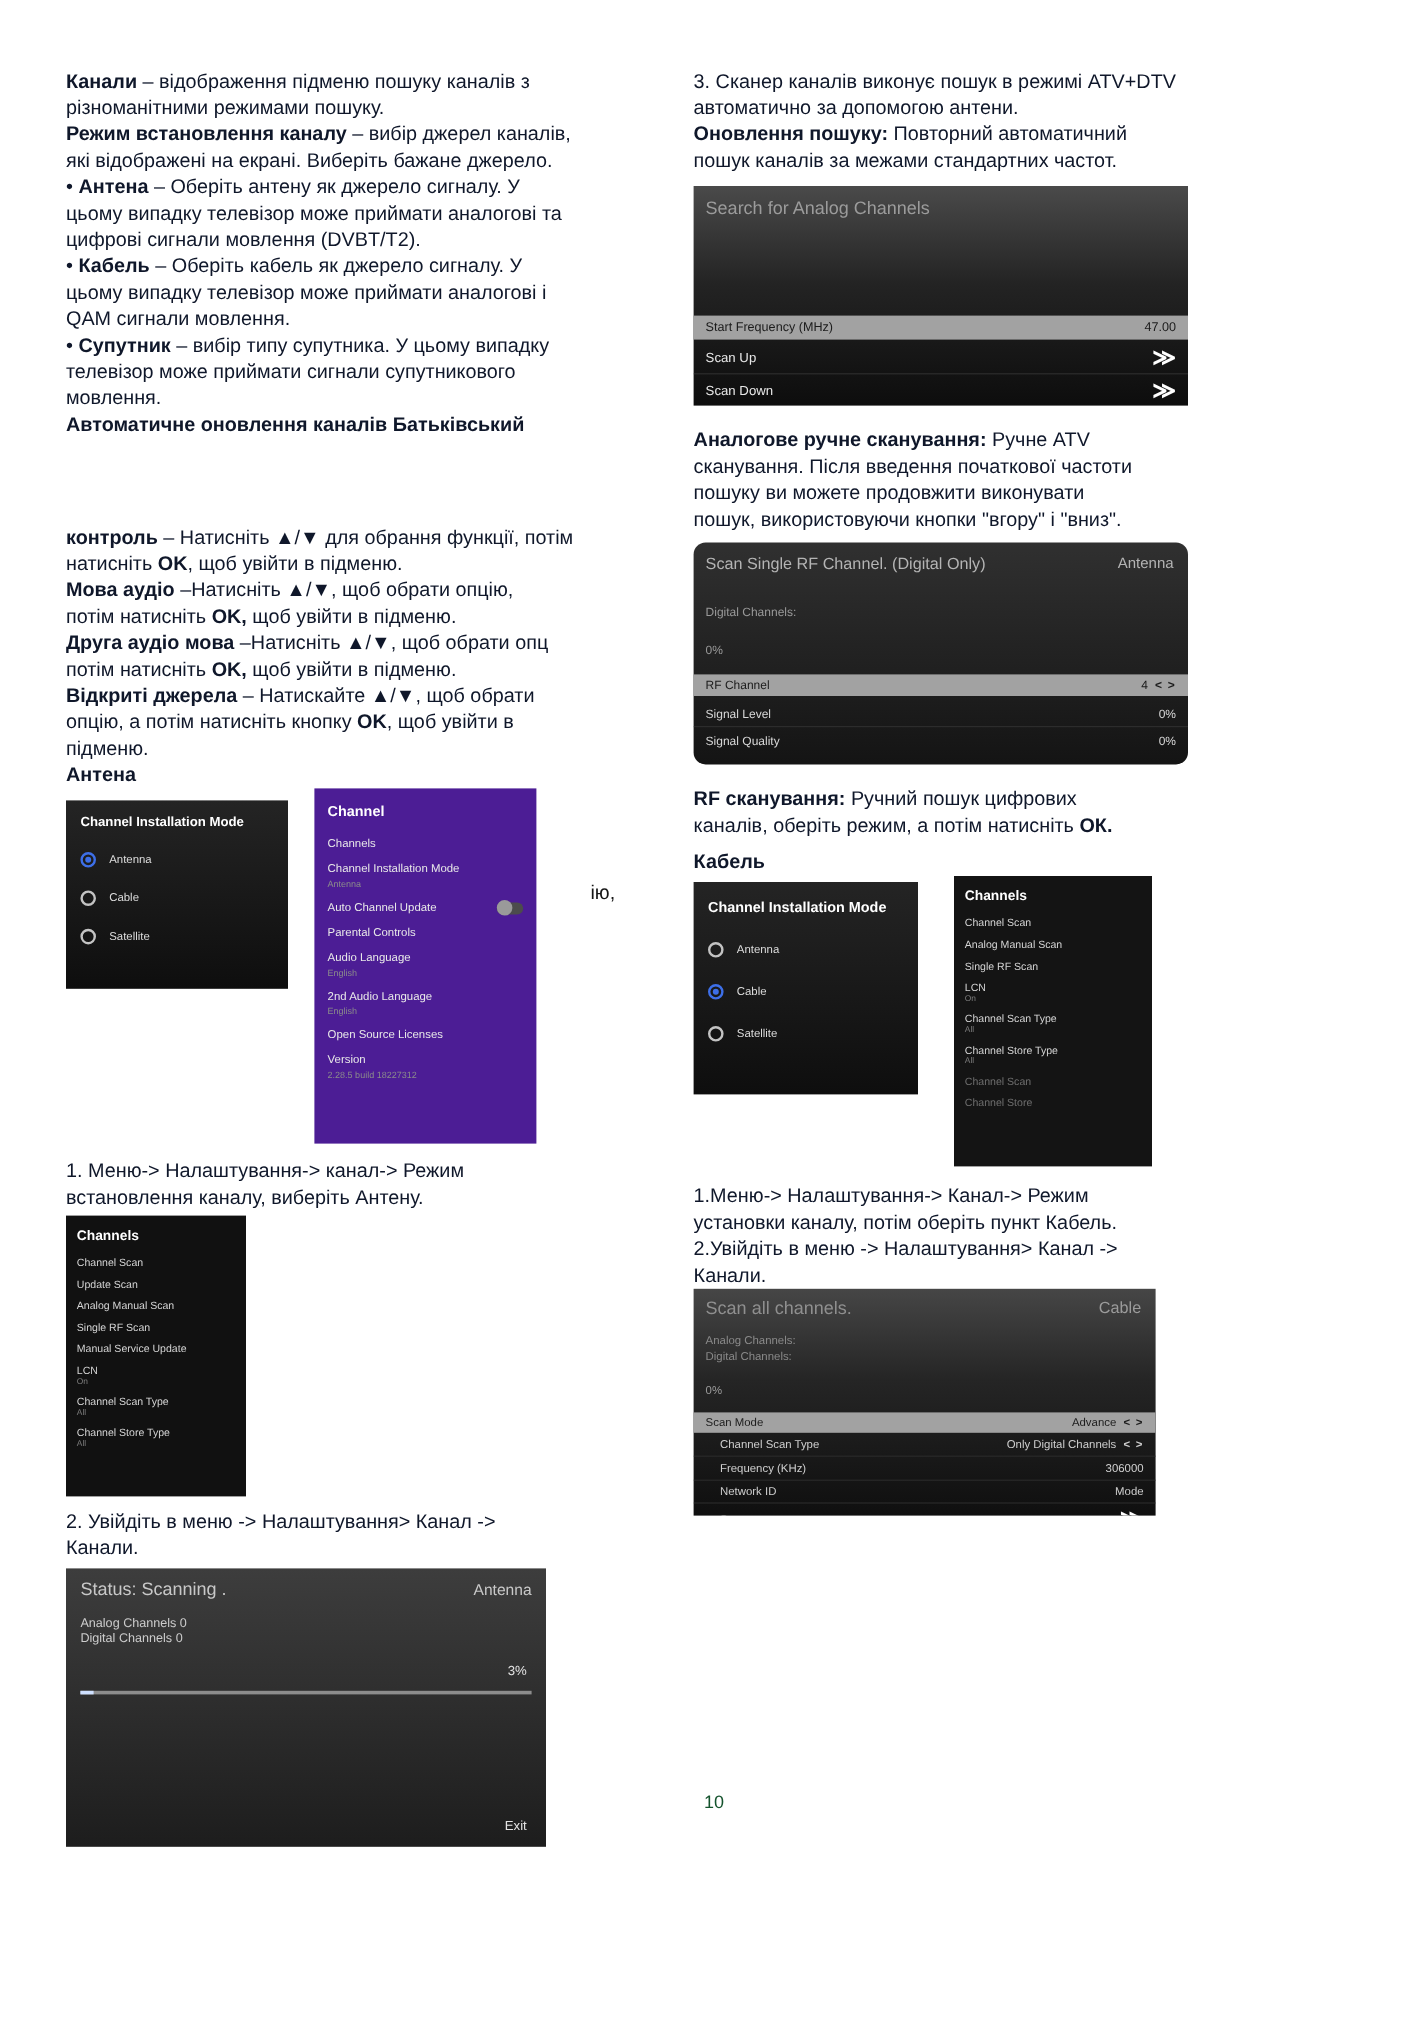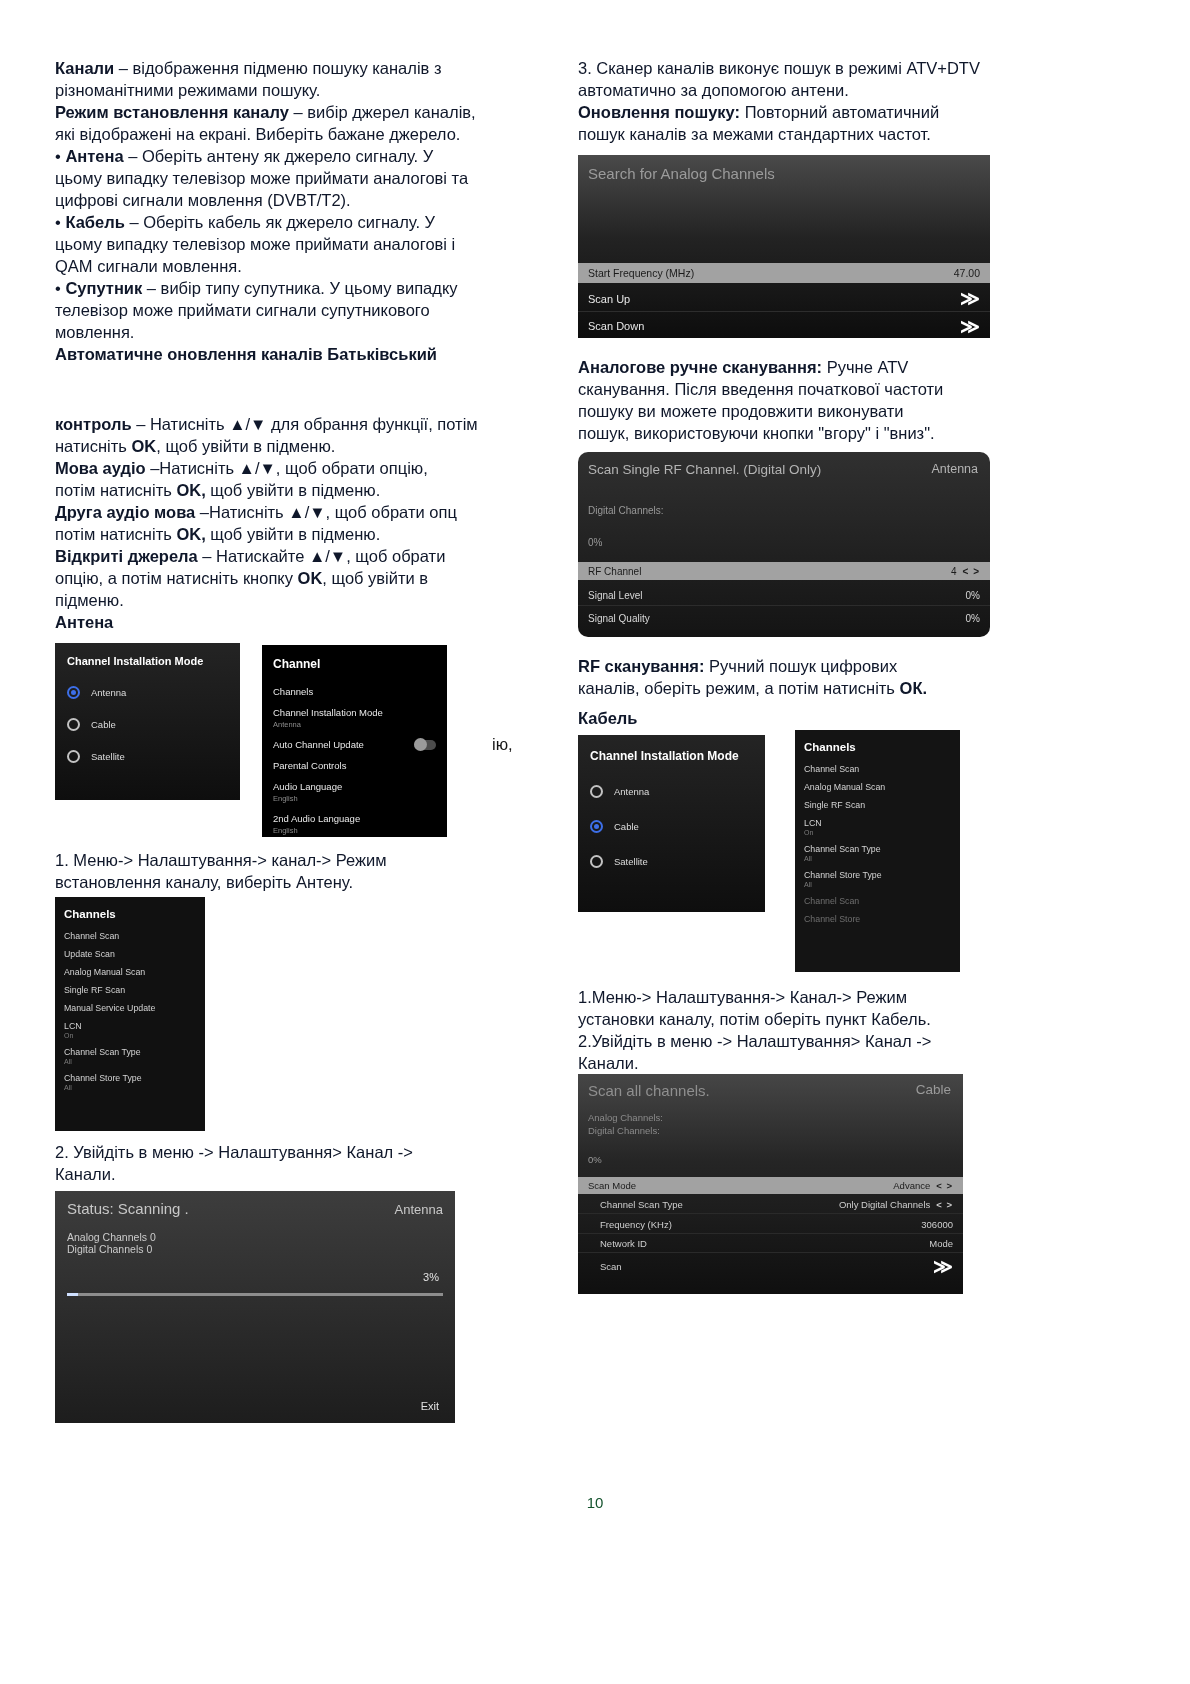--- a/index.html
+++ b/index.html
@@ -31,21 +31,21 @@
   #scr-cim-cable .cim-title { font-size:12px; }
   .radio-row { display:flex; align-items:center; gap:11px; margin-top:19px; }
   #scr-cim-cable .radio-row { margin-top:22px; }
   .radio { width:13px; height:13px; min-width:13px; border-radius:50%;
            border:2px solid #c3c3c3; display:inline-block; position:relative; }
   .radio.selected { border-color:#3d6fe8; }
   .radio.selected::after { content:""; position:absolute; inset:2px; border-radius:50%; background:#3d6fe8; }
   .radio-label { color:#dddddd; font-size:9.5px; }
 
   
-  #scr-channel-menu { width:185px; height:192px; background:#000000; padding:8px 0;margin-top:12px; }
+  #scr-channel-menu { width:185px; height:296px; background:#4c1d95; padding:8px 0; }
   .cm-title { color:#ffffff; font-weight:700; font-size:12px; padding:4px 11px 10px; }
   .cm-item { padding:5px 11px; display:flex; flex-direction:column; justify-content:center; }
   .cm-item.row { flex-direction:row; justify-content:space-between; align-items:center; }
   .cm-label { color:#e9e9e9; font-size:9.5px; }
   .cm-sub { color:#8b8b8b; font-size:7.5px; margin-top:2px; }
   .toggle-off { width:22px; height:10px; background:#4c4c4c; border-radius:6px; position:relative; display:inline-block; }
   .toggle-off::after { content:""; position:absolute; left:0; top:-2px; width:13px; height:13px; border-radius:50%; background:#9a9a9a; }
 
   
   .scr-channels { background:#111111; padding:6px 0; }
@@ -91,21 +91,21 @@
   .rf-info { position:absolute; left:10px; top:53px; color:#999999; font-size:10px; }
   .rf-percent { position:absolute; left:10px; top:85px; color:#999999; font-size:10px; }
   #scr-rf .hl-row { top:110px; height:18px; font-size:10px; }
   .hl-val { display:flex; gap:6px; align-items:center; }
   .rf-row { position:absolute; left:0; right:0; height:21px; display:flex; justify-content:space-between;
             align-items:center; padding:0 10px; color:#d8d8d8; font-size:10px; border-bottom:1px solid #2c2c2c; }
   .rf-row.r1 { top:133px; }
   .rf-row.r2 { top:156px; border-bottom:none; }
 
   
-  #scr-scanall { width:385px; height:220px;
+  #scr-scanall { width:385px; height:189px;
                  background:linear-gradient(180deg,#464646 0%,#252525 40%,#0f0f0f 100%); }
   .sa-title { position:absolute; left:10px; top:8px; color:#8f8f8f; font-size:15px; }
   .sa-source { position:absolute; right:12px; top:8px; color:#9b9b9b; font-size:13.5px; }
   .sa-line1 { position:absolute; left:10px; top:38px; color:#8a8a8a; font-size:9.5px; }
   .sa-line2 { position:absolute; left:10px; top:51px; color:#8a8a8a; font-size:9.5px; }
   .sa-percent { position:absolute; left:10px; top:80px; color:#9a9a9a; font-size:9.5px; }
   #scr-scanall .hl-row { top:103px; height:17px; font-size:9.5px; }
   .sa-row { position:absolute; left:0; right:0; height:19px; display:flex; justify-content:space-between;
             align-items:center; padding:0 10px 0 22px; color:#cfcfcf; font-size:9.5px; border-bottom:1px solid #2a2a2a; }
   .sa-row.r1 { top:121px; }
@@ -119,21 +119,21 @@
 
 <div class="col" id="col-left">
 
   <p class="doc"><b>Канали</b><span> – відображення підменю пошуку каналів з</span><br><span>різноманітними режимами пошуку.</span></p>
   <p class="doc"><b>Режим встановлення каналу</b><span> – вибір джерел каналів,</span><br><span>які відображені на екрані. Виберіть бажане джерело.</span></p>
   <p class="doc"><span>• </span><b>Антена</b><span> – Оберіть антену як джерело сигналу. У</span><br><span>цьому випадку телевізор може приймати аналогові та</span><br><span>цифрові сигнали мовлення (DVBT/T2).</span></p>
   <p class="doc"><span>• </span><b>Кабель</b><span> – Оберіть кабель як джерело сигналу. У</span><br><span>цьому випадку телевізор може приймати аналогові і</span><br><span>QAM сигнали мовлення.</span></p>
   <p class="doc"><span>• </span><b>Супутник</b><span> – вибір типу супутника. У цьому випадку</span><br><span>телевізор може приймати сигнали супутникового</span><br><span> мовлення.</span></p>
   <p class="doc"><b>Автоматичне оновлення каналів Батьківський</b></p>
 
-  <p class="doc" style="margin-top:48px"><b>контроль</b><span> – Натисніть ▲/▼ для обрання функції, потім</span><br><span>натисніть </span><b>OK</b><span>, щоб увійти в підменю.</span></p>
+  <p class="doc" style="margin-top:72px"><b>контроль</b><span> – Натисніть ▲/▼ для обрання функції, потім</span><br><span>натисніть </span><b>OK</b><span>, щоб увійти в підменю.</span></p>
   <p class="doc"><b>Мова аудіо</b><span> –Натисніть ▲/▼, щоб обрати опцію,</span><br><span>потім натисніть </span><b>OK,</b><span> щоб увійти в підменю.</span></p>
   <p class="doc"><b>Друга аудіо мова</b><span> –Натисніть ▲/▼, щоб обрати опц</span><br><span>потім натисніть </span><b>OK,</b><span> щоб увійти в підменю.</span></p>
   <p class="doc"><b>Відкриті джерела</b><span> – Натискайте ▲/▼, щоб обрати</span><br><span>опцію, а потім натисніть кнопку </span><b>OK</b><span>, щоб увійти в</span><br><span>підменю.</span></p>
 
   <div class="doc h">Антена</div>
 
   <div class="shots-row" style="gap:22px">
 
     <div class="screen scr-cim" id="scr-cim-antenna">
       <div class="cim-title">Channel Installation Mode</div>

